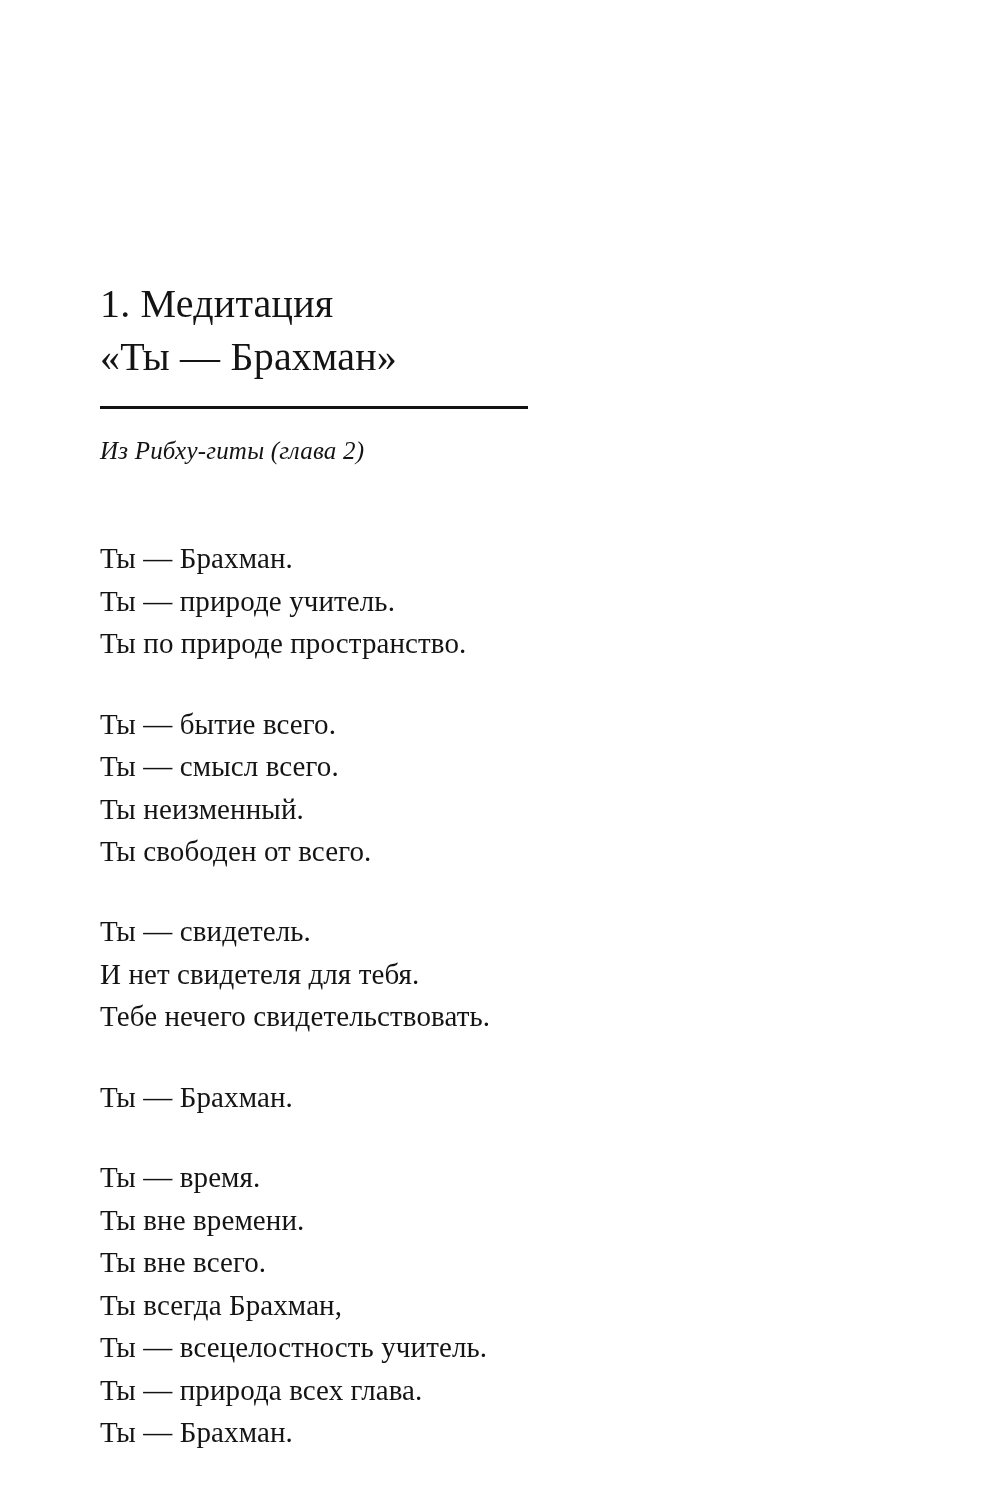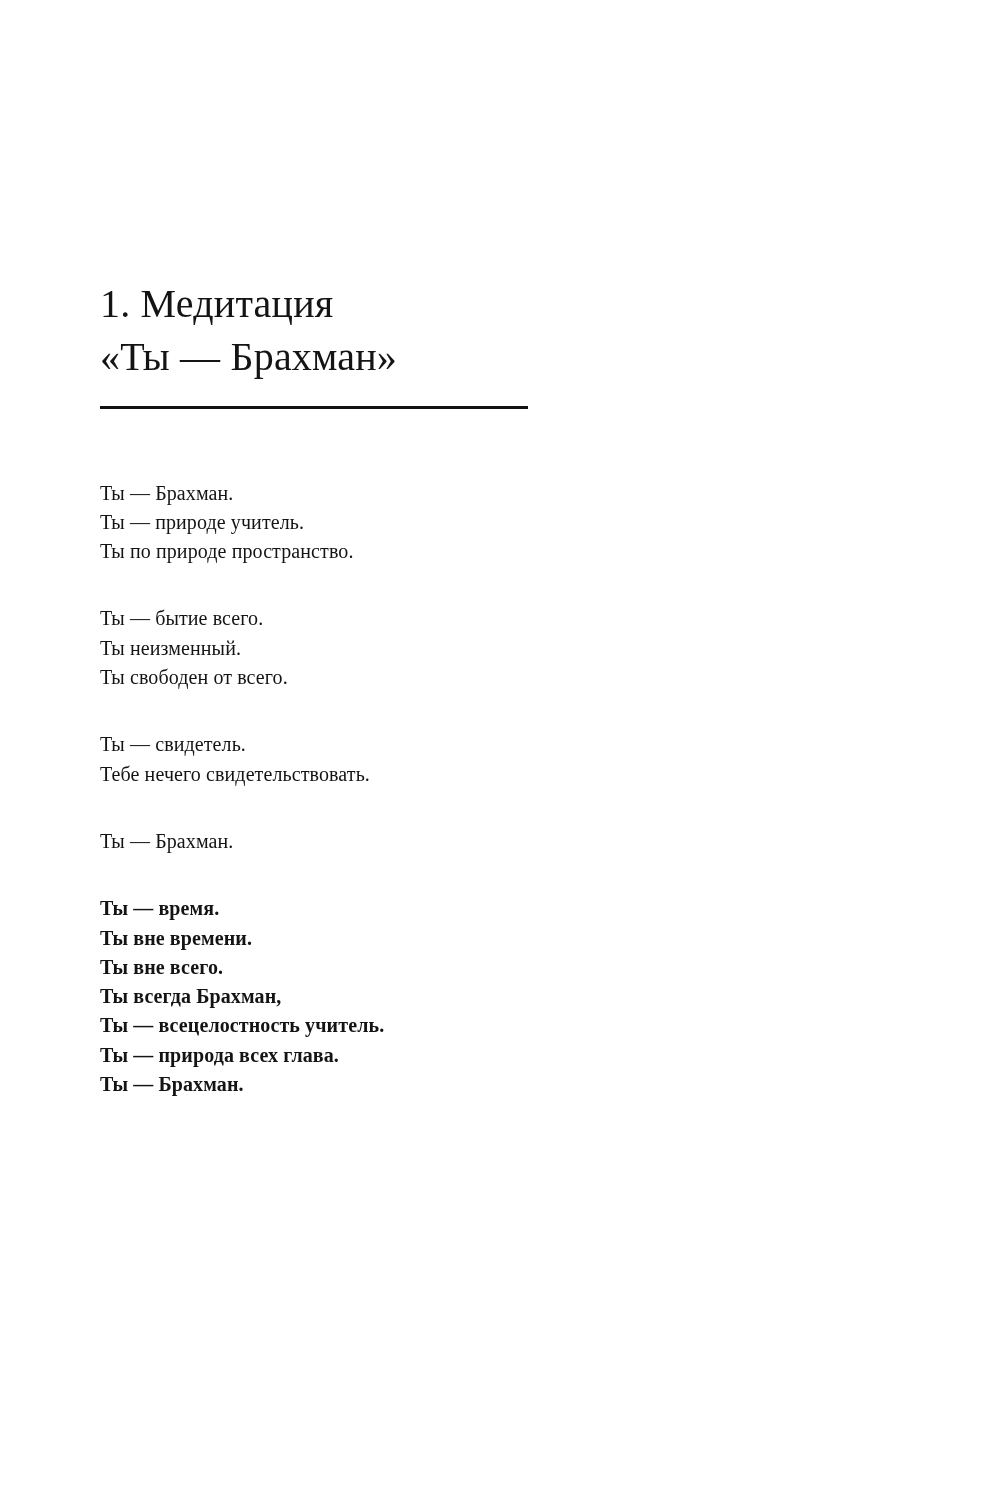--- a/index.html
+++ b/index.html
@@ -47,60 +47,62 @@
     letter-spacing: 0.2px;
   }
   .verses {
     margin-top: 70px;
   }
   .stanza {
     margin: 0 0 38px 0;
   }
   .stanza:last-child {
     margin-bottom: 16px;
-    font-weight: bold;
   }
   .verse-line {
     display: block;
-    font-size: 20px;
+    font-size: 29px;
     line-height: 1.465;
     white-space: pre;
     letter-spacing: 0.1px;
   }
 </style>
 </head>
 <body>
 
 <div class="page">
   <div class="content">
 
     <h1 class="chapter-title">
       <span class="line">1. Медитация</span>
       <span class="line">«Ты — Брахман»</span>
     </h1>
 
     <div class="rule"></div>
 
+    <p class="source">Из Рибху-гиты (глава 2)</p>
 
     <div class="verses">
 
       <div class="stanza">
         <span class="verse-line">Ты — Брахман.</span>
         <span class="verse-line">Ты — природе учитель.</span>
         <span class="verse-line">Ты по природе пространство.</span>
       </div>
 
       <div class="stanza">
         <span class="verse-line">Ты — бытие всего.</span>
+        <span class="verse-line">Ты — смысл всего.</span>
         <span class="verse-line">Ты неизменный.</span>
         <span class="verse-line">Ты свободен от всего.</span>
       </div>
 
       <div class="stanza">
         <span class="verse-line">Ты — свидетель.</span>
+        <span class="verse-line">И нет свидетеля для тебя.</span>
         <span class="verse-line">Тебе нечего свидетельствовать.</span>
       </div>
 
       <div class="stanza">
         <span class="verse-line">Ты — Брахман.</span>
       </div>
 
       <div class="stanza">
         <span class="verse-line">Ты — время.</span>
         <span class="verse-line">Ты вне времени.</span>

